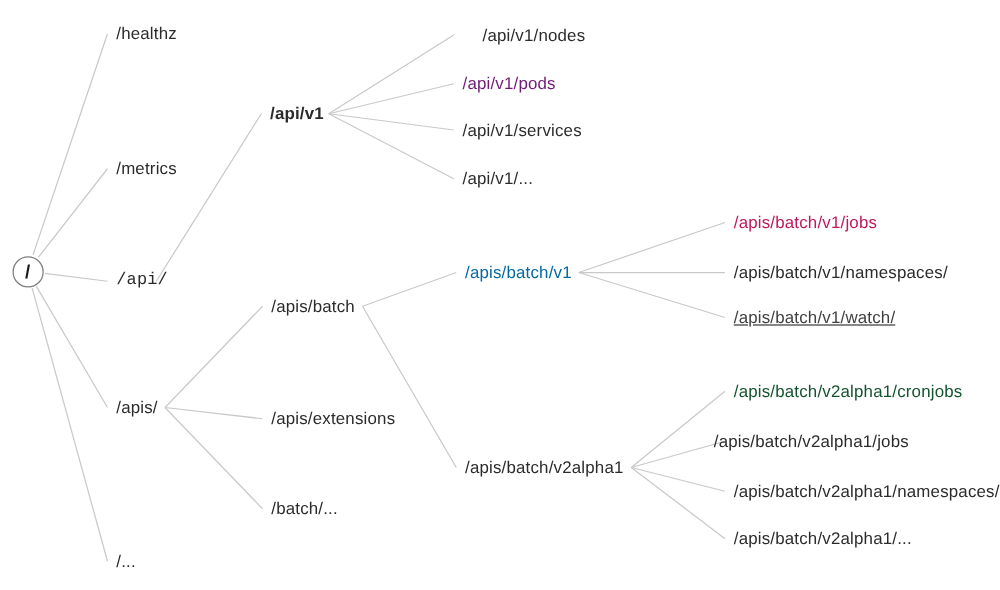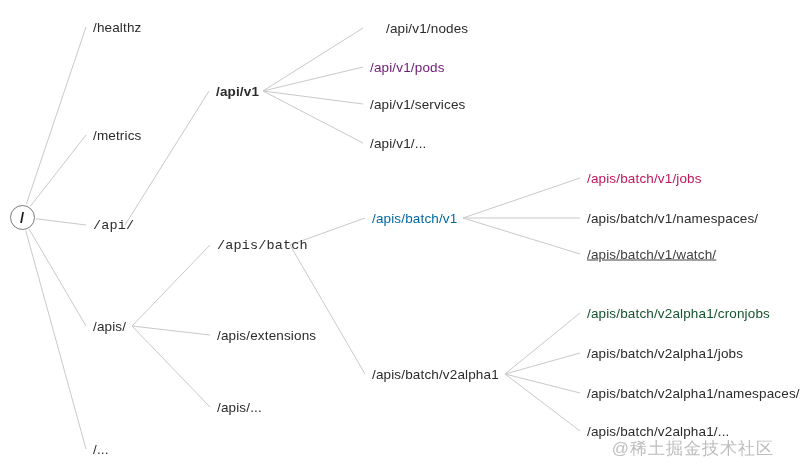--- a/index.html
+++ b/index.html
@@ -80,30 +80,29 @@
       <span class="node" style="left: 93px; top: 27px; color: rgb(43, 43, 43);">/healthz</span>
       <span class="node" style="left: 93px; top: 135px; color: rgb(43, 43, 43);">/metrics</span>
       <span class="node" style="left: 93px; top: 225px; color: rgb(43, 43, 43); font-family: Liberation Mono, monospace;">/api/</span>
       <span class="node" style="left: 93px; top: 326px; color: rgb(43, 43, 43);">/apis/</span>
       <span class="node" style="left: 93px; top: 449px; color: rgb(43, 43, 43);">/...</span>
       <span class="node" style="left: 216px; top: 91px; color: rgb(43, 43, 43); font-weight: bold;">/api/v1</span>
       <span class="node" style="left: 370px; top: 28px; color: rgb(43, 43, 43); margin-left: 16px;">/api/v1/nodes</span>
       <span class="node" style="left: 370px; top: 67px; color: #701a75;">/api/v1/pods</span>
       <span class="node" style="left: 370px; top: 104px; color: rgb(43, 43, 43);">/api/v1/services</span>
       <span class="node" style="left: 370px; top: 143px; color: rgb(43, 43, 43);">/api/v1/...</span>
-      <span class="node" style="left: 217px; top: 245px; color: rgb(43, 43, 43); font-family: Liberation Mono, monospace;">/apis/batch</span>
+      <span class="node" style="left: 217px; top: 245px; color: rgb(43, 43, 43);">/apis/batch</span>
       <span class="node" style="left: 217px; top: 335px; color: rgb(43, 43, 43);">/apis/extensions</span>
-      <span class="node" style="left: 217px; top: 407px; color: rgb(43, 43, 43);">/apis/...</span>
+      <span class="node" style="left: 217px; top: 407px; color: rgb(43, 43, 43);">/batch/...</span>
       <span class="node" style="left: 372px; top: 218px; color: #0369a1;">/apis/batch/v1</span>
       <span class="node" style="left: 372px; top: 374px; color: rgb(43, 43, 43);">/apis/batch/v2alpha1</span>
       <span class="node" style="left: 587px; top: 178px; color: #be185d;">/apis/batch/v1/jobs</span>
       <span class="node" style="left: 587px; top: 218px; color: rgb(43, 43, 43);">/apis/batch/v1/namespaces/</span>
       <span class="node" style="left: 587px; top: 254px; color: #404040; text-decoration: underline;">/apis/batch/v1/watch/</span>
       <span class="node" style="left: 587px; top: 313px; color: #14532d;">/apis/batch/v2alpha1/cronjobs</span>
-      <span class="node" style="left: 587px; top: 353px; color: rgb(43, 43, 43);">/apis/batch/v2alpha1/jobs</span>
+      <span class="node" style="left: 571px; top: 353px; color: rgb(43, 43, 43);">/apis/batch/v2alpha1/jobs</span>
       <span class="node" style="left: 587px; top: 393px; color: rgb(43, 43, 43);">/apis/batch/v2alpha1/namespaces/</span>
       <span class="node" style="left: 587px; top: 431px; color: rgb(43, 43, 43);">/apis/batch/v2alpha1/...</span>
     </div>
   <div class="root-node" id="rootNode" style="left: 9.5px; top: 204.5px; border-color: rgb(125, 125, 125); color: rgb(26, 26, 26);">
     <span>/</span>
   </div>
-  <div class="watermark" style="color: rgb(189, 189, 189);">@稀土掘金技术社区</div>
 </div>
 
 </body></html>

